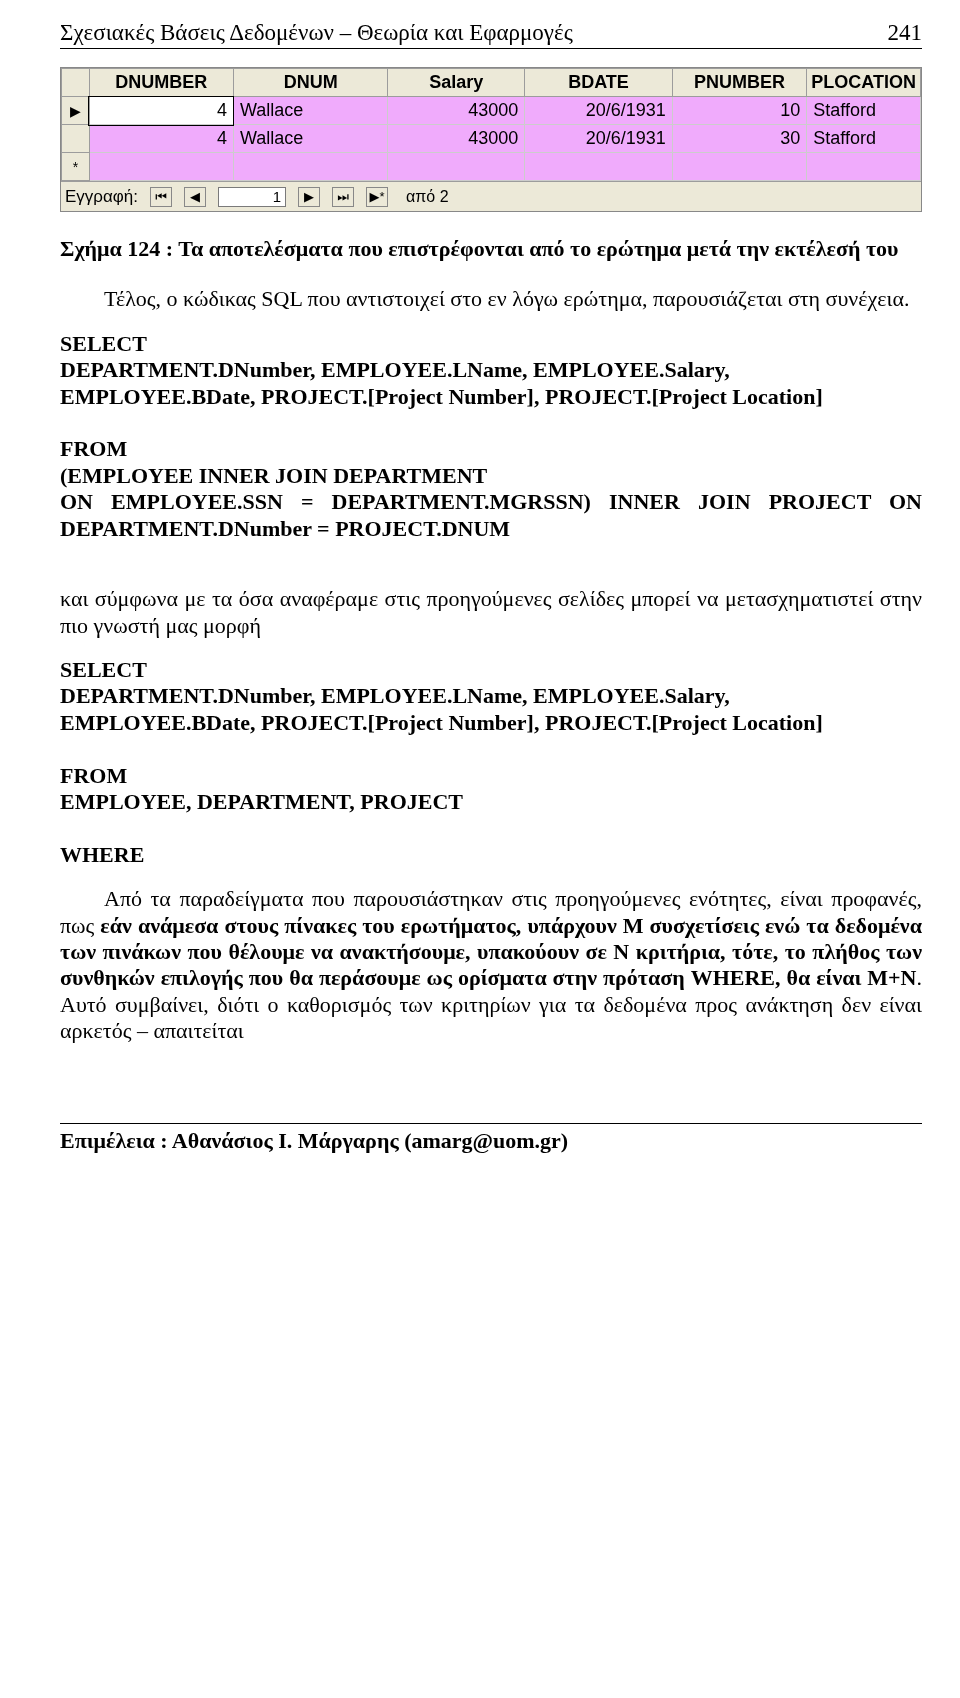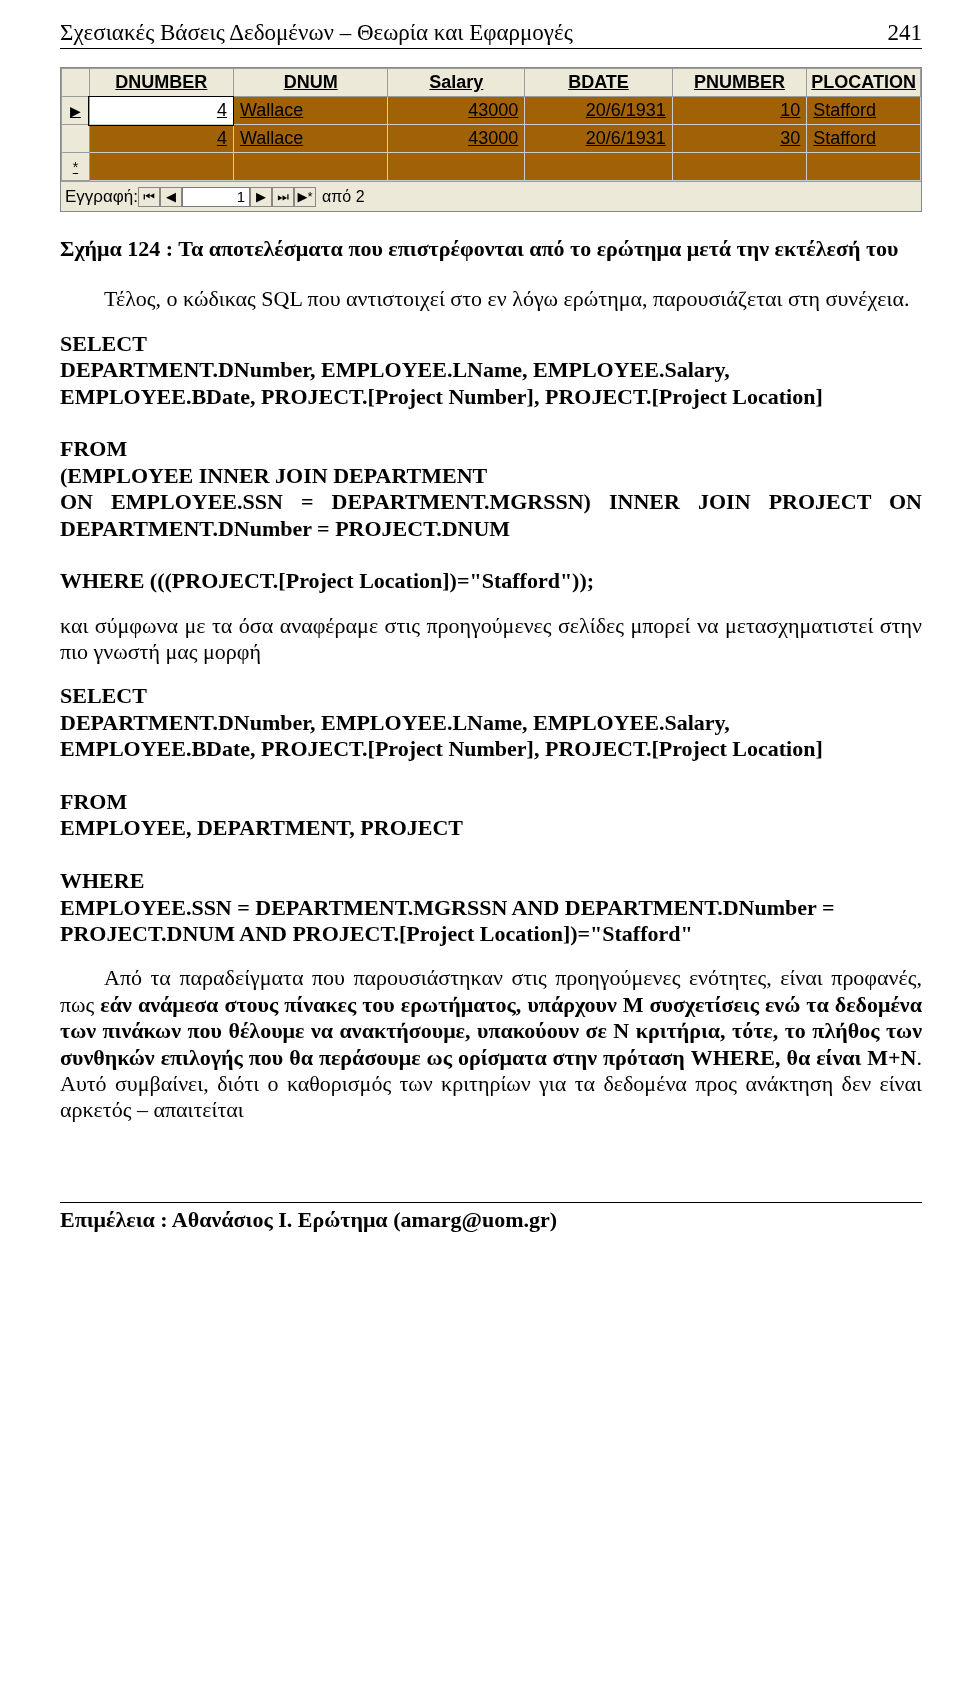--- a/index.html
+++ b/index.html
@@ -10,27 +10,27 @@
 
   
   .shot { border:1px solid #888; background:#ece9d8; font-family: Tahoma, sans-serif; font-size:17px; color:#000; margin-bottom:24px; }
   .titlebar { background:linear-gradient(#1c4fa8,#2a6ad6); color:#fff; display:flex; align-items:center; height:30px; padding:0 4px; }
   .tb-icon { width:18px; height:18px; background:linear-gradient(#d2e0f6,#aac0e8); border:1px solid #335a9a; margin-right:6px; }
   .tb-title { flex:1; font-weight:bold; font-size:16px; }
   .tb-btns { display:flex; gap:2px; }
   .tb-btn { width:22px; height:20px; background:#d4d0c8; border:1px solid #888; display:flex; align-items:center; justify-content:center; font-family: Arial; font-size:13px; line-height:1; }
   .tb-min::after{content:"_";} .tb-max::after{content:"☐";} .tb-close::after{content:"×"; font-size:17px;}
 
-  .grid { background:#a16207; font-size:18px;text-decoration:underline; }
+  .grid { background:#f0abfc; font-size:18px; }
   .grid table { border-collapse:collapse; width:100%; }
   .grid th { background:#ece9d8; border:1px solid #9c9c9c; font-weight:bold; padding:2px 4px; text-align:center; height:28px; }
   .grid td { border-right:1px solid #ccc; border-bottom:1px solid #ccc; padding:2px 6px; height:28px; }
   .rowsel { width:28px; background:#ece9d8; border:1px solid #9c9c9c !important; text-align:center; font-size:14px; }
   .numcol { text-align:right; }
-  .navbar { background:#ece9d8; height:30px; display:flex; align-items:center; padding:0 4px; border-top:1px solid #9c9c9c; font-size:17px; gap:0; }
+  .navbar { background:#ece9d8; height:30px; display:flex; align-items:center; padding:0 4px; border-top:1px solid #9c9c9c; font-size:17px; gap:12px; }
   .navbtn { width:22px; height:20px; background:#ece9d8; border:1px solid #888; display:flex; align-items:center; justify-content:center; font-family:Arial; font-size:13px; }
   .navinp { width:68px; height:20px; background:#fff; border:1px solid #7a7a7a; text-align:right; padding:0 4px; font-size:15px; }
   .nav-trail{ margin-left:6px; font-size:16px; }
 
   p, .para { margin-bottom:18px; line-height:1.2; text-align:justify; }
   .bold { font-weight:bold; }
   .section { line-height:1.2; margin-bottom:18px; }
   .caption { text-align:left; margin-bottom:24px; }
   .footer { border-top:1px solid #000; padding-top:4px; font-size:22px; }
   .indent { text-indent:44px; }
@@ -103,35 +103,33 @@
 <p class="indent">Τέλος, ο κώδικας SQL που αντιστοιχεί στο εν λόγω ερώτημα, παρουσιάζεται στη συνέχεια.</p>
 
 <div class="section bold">
   <div>SELECT</div>
   <div>DEPARTMENT.DNumber, EMPLOYEE.LName, EMPLOYEE.Salary, EMPLOYEE.BDate, PROJECT.[Project Number], PROJECT.[Project Location]</div>
   <div>&nbsp;</div>
   <div>FROM</div>
   <div>(EMPLOYEE INNER JOIN DEPARTMENT</div>
   <div style="text-align:justify;">ON EMPLOYEE.SSN = DEPARTMENT.MGRSSN) INNER JOIN PROJECT ON DEPARTMENT.DNumber = PROJECT.DNUM</div>
   <div>&nbsp;</div>
-  <div>WHERE (((PROJECT.[Project Location])="Stafford"));</div>
 </div>
 
 <p>και σύμφωνα με τα όσα αναφέραμε στις προηγούμενες σελίδες μπορεί να μετασχηματιστεί στην πιο γνωστή μας μορφή</p>
 
 <div class="section bold">
   <div>SELECT</div>
   <div>DEPARTMENT.DNumber, EMPLOYEE.LName, EMPLOYEE.Salary, EMPLOYEE.BDate, PROJECT.[Project Number], PROJECT.[Project Location]</div>
   <div>&nbsp;</div>
   <div>FROM</div>
   <div>EMPLOYEE, DEPARTMENT, PROJECT</div>
   <div>&nbsp;</div>
   <div>WHERE</div>
-  <div>EMPLOYEE.SSN = DEPARTMENT.MGRSSN  AND DEPARTMENT.DNumber = PROJECT.DNUM AND PROJECT.[Project Location])="Stafford"</div>
 </div>
 
 <p class="indent">
   <span>Από τα παραδείγματα που παρουσιάστηκαν στις προηγούμενες ενότητες, είναι προφανές, πως </span><span class="bold">εάν ανάμεσα στους πίνακες του ερωτήματος, υπάρχουν M συσχετίσεις ενώ τα δεδομένα των πινάκων που θέλουμε να ανακτήσουμε, υπακούουν σε N κριτήρια, τότε, το πλήθος των συνθηκών επιλογής που θα περάσουμε ως ορίσματα στην πρόταση WHERE, θα είναι M+N</span><span>. Αυτό συμβαίνει, διότι ο καθορισμός των κριτηρίων για τα δεδομένα προς ανάκτηση δεν είναι αρκετός – απαιτείται</span>
 </p>
 
 <div style="height:60px"></div>
 
-<div class="footer bold">Επιμέλεια : Αθανάσιος Ι. Ερώτημα (amarg@uom.gr)</div>
+<div class="footer bold">Επιμέλεια : Αθανάσιος Ι. Μάργαρης (amarg@uom.gr)</div>
 
 </body></html>

